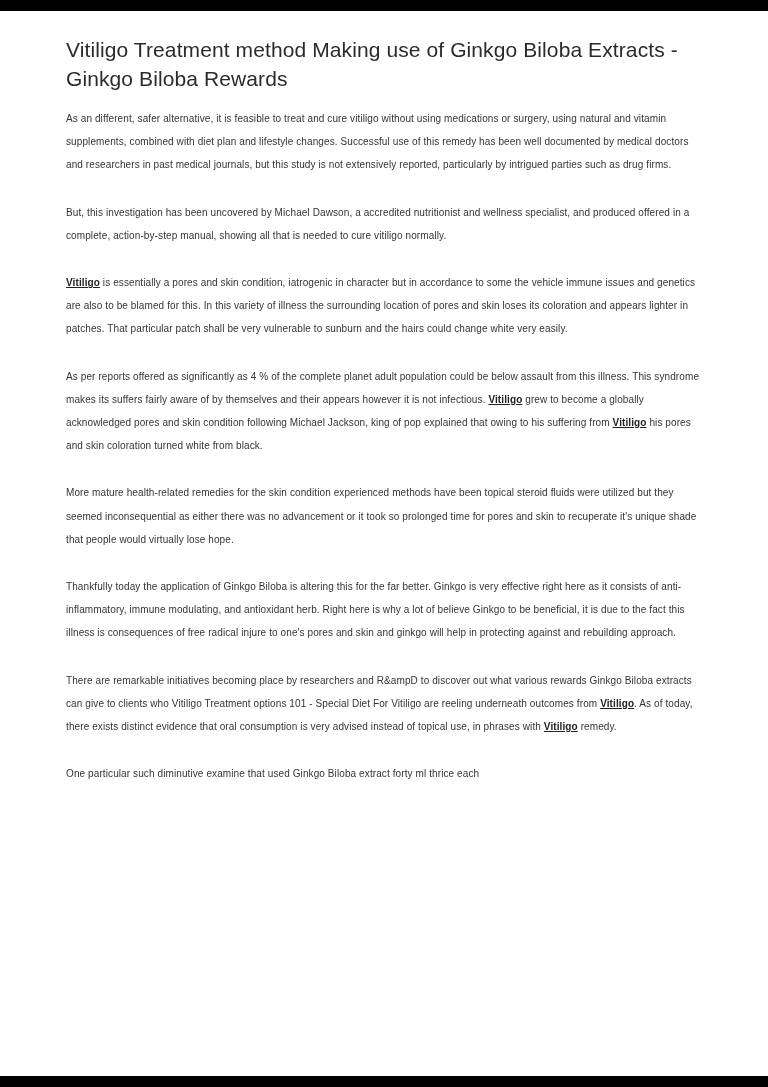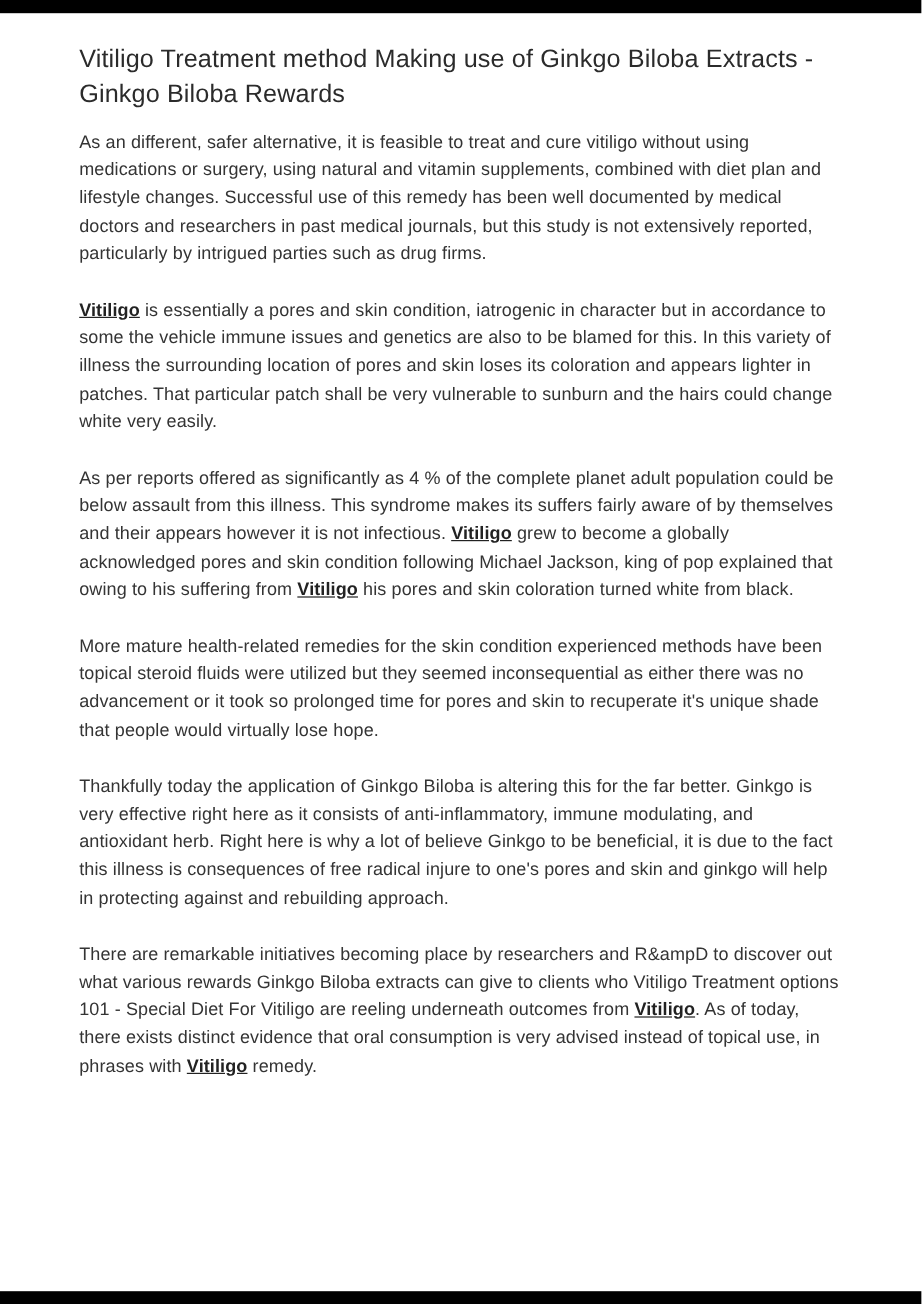--- a/index.html
+++ b/index.html
@@ -36,42 +36,44 @@
   }
   h1.doc-title {
     font-size: 21px;
     font-weight: 400;
     color: #2b2b2b;
     line-height: 29px;
     margin: 0 0 14px 0;
     letter-spacing: 0.1px;
   }
   .paragraphs p {
-    font-size: 15px;
+    font-size: 10px;
     color: #343434;
     line-height: 23.2px;
     margin: 0 0 24px 0;
     letter-spacing: 0.1px;
   }
   .paragraphs p span.bold {
     font-weight: 700;
     color: #222222;
     text-decoration: underline;
   }
 </style>
 </head>
 <body>
 
 <div class="edge-bar top"></div>
 
 <div class="page-content">
   <h1 class="doc-title">Vitiligo Treatment method Making use of Ginkgo Biloba Extracts - Ginkgo Biloba Rewards</h1>
   <div class="paragraphs">
       <p><span>As an different, safer alternative, it is feasible to treat and cure vitiligo without using medications or surgery, using natural and vitamin supplements, combined with diet plan and lifestyle changes. Successful use of this remedy has been well documented by medical doctors and researchers in past medical journals, but this study is not extensively reported, particularly by intrigued parties such as drug firms.</span></p>
+      <p><span>But, this investigation has been uncovered by Michael Dawson, a accredited nutritionist and wellness specialist, and produced offered in a complete, action-by-step manual, showing all that is needed to cure vitiligo normally.</span></p>
       <p><span class="bold">Vitiligo</span><span> is essentially a pores and skin condition, iatrogenic in character but in accordance to some the vehicle immune issues and genetics are also to be blamed for this. In this variety of illness the surrounding location of pores and skin loses its coloration and appears lighter in patches. That particular patch shall be very vulnerable to sunburn and the hairs could change white very easily.</span></p>
       <p><span>As per reports offered as significantly as 4 % of the complete planet adult population could be below assault from this illness. This syndrome makes its suffers fairly aware of by themselves and their appears however it is not infectious. </span><span class="bold">Vitiligo</span><span> grew to become a globally acknowledged pores and skin condition following Michael Jackson, king of pop explained that owing to his suffering from </span><span class="bold">Vitiligo</span><span> his pores and skin coloration turned white from black.</span></p>
       <p><span>More mature health-related remedies for the skin condition experienced methods have been topical steroid fluids were utilized but they seemed inconsequential as either there was no advancement or it took so prolonged time for pores and skin to recuperate it's unique shade that people would virtually lose hope.</span></p>
       <p><span>Thankfully today the application of Ginkgo Biloba is altering this for the far better. Ginkgo is very effective right here as it consists of anti-inflammatory, immune modulating, and antioxidant herb. Right here is why a lot of believe Ginkgo to be beneficial, it is due to the fact this illness is consequences of free radical injure to one's pores and skin and ginkgo will help in protecting against and rebuilding approach.</span></p>
       <p><span>There are remarkable initiatives becoming place by researchers and R&amp;ampD to discover out what various rewards Ginkgo Biloba extracts can give to clients who Vitiligo Treatment options 101 - Special Diet For Vitiligo are reeling underneath outcomes from </span><span class="bold">Vitiligo</span><span>. As of today, there exists distinct evidence that oral consumption is very advised instead of topical use, in phrases with </span><span class="bold">Vitiligo</span><span> remedy.</span></p>
+      <p><span>One particular such diminutive examine that used Ginkgo Biloba extract forty ml thrice each</span></p>
     </div>
 </div>
 
 <div class="edge-bar bottom"></div>
 
 </body></html>

